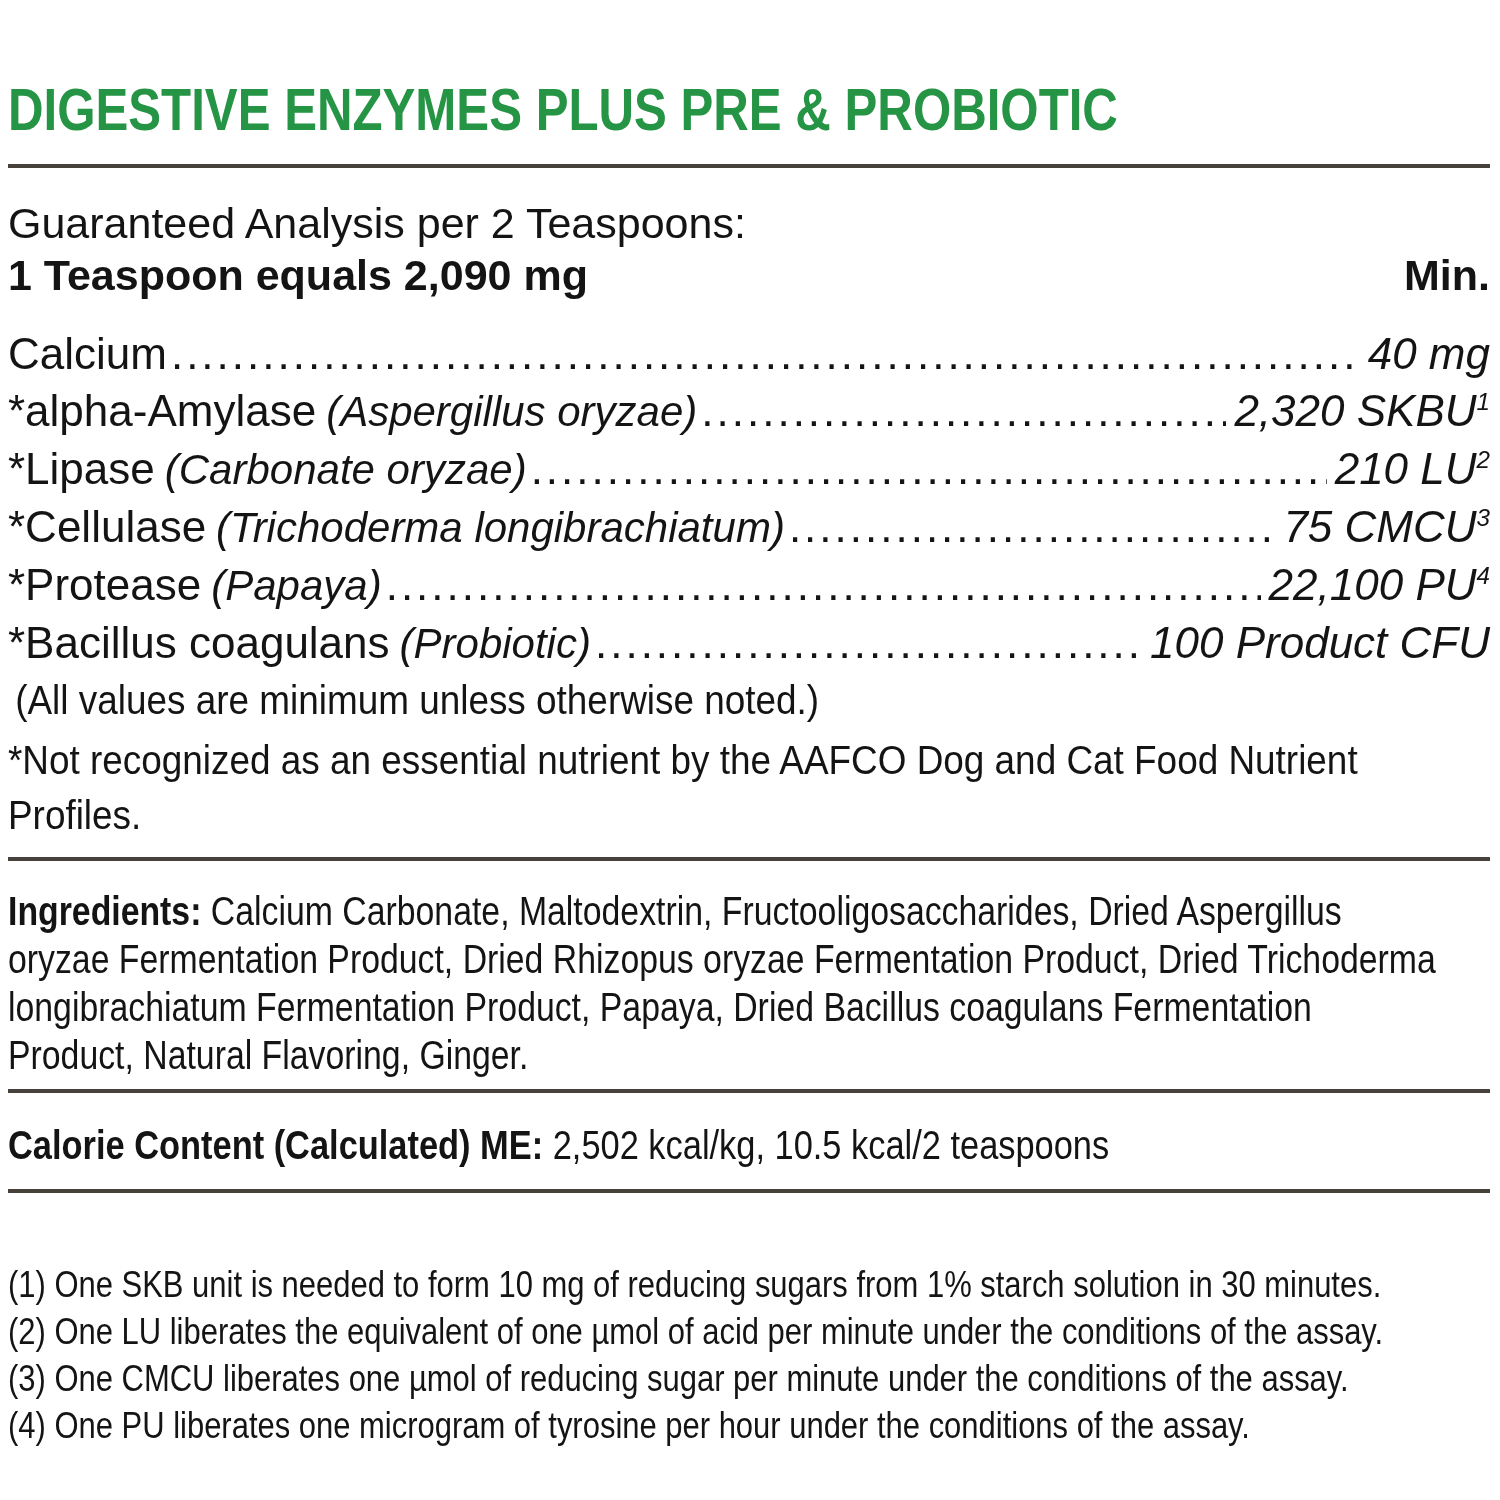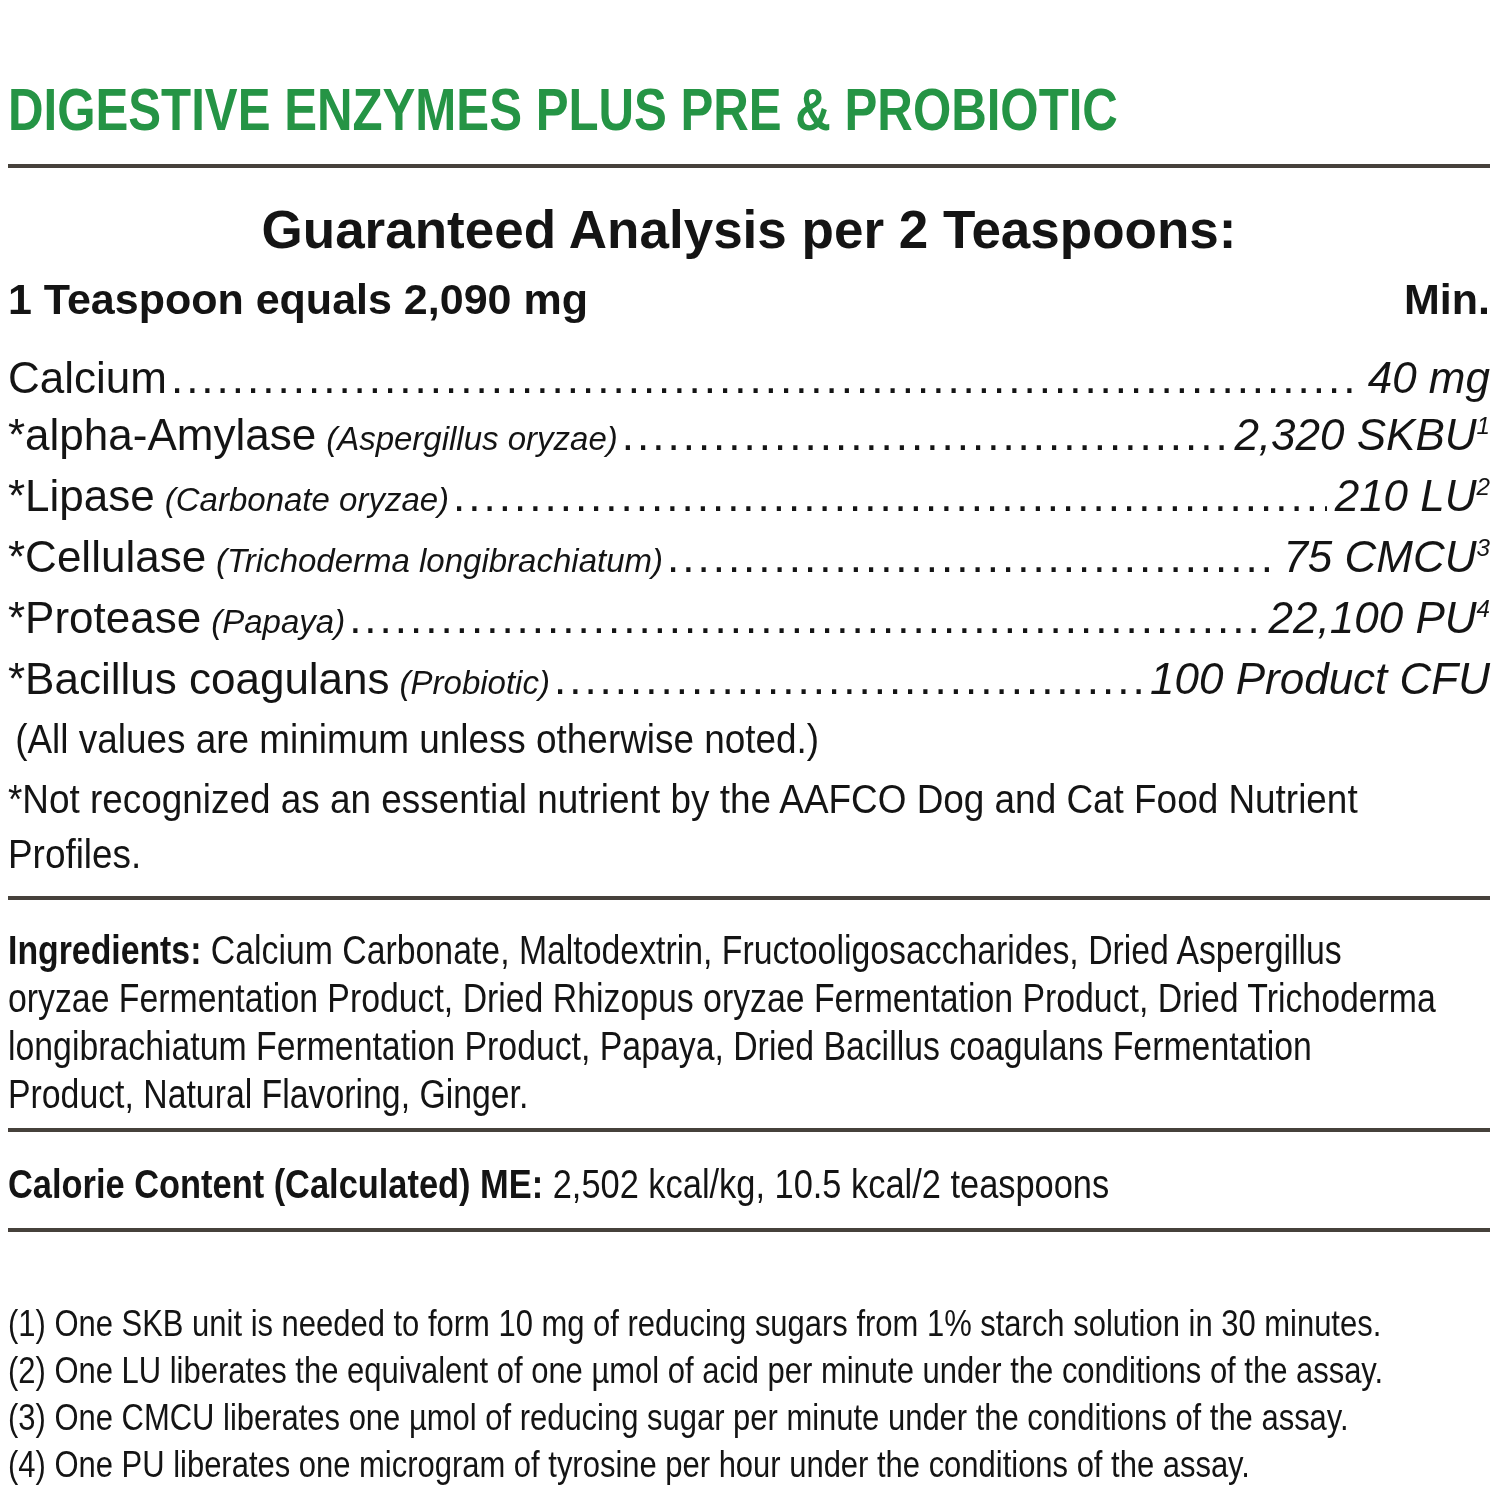--- a/index.html
+++ b/index.html
@@ -25,47 +25,46 @@
   }
 
   .divider { height: 4px; background: #46413b; }
   .divider-1 { margin-top: 24px; }
   .divider-2 { margin-top: 14px; }
   .divider-3 { margin-top: 10px; }
   .divider-4 { margin-top: 18px; }
 
   .ga-head1 {
     margin-top: 30px;
-    font-size: 53px;
-    font-weight: bold;
+    font-size: 43px;
+    font-weight: normal;
     line-height: 1.2;
-    text-align: center;
   }
   .ga-head2 {
-    margin-top: 12px;
+    margin-top: 0;
     display: flex;
     justify-content: space-between;
     align-items: baseline;
     font-size: 43px;
     font-weight: bold;
     line-height: 1.2;
   }
 
   .rows { margin-top: 24px; }
   .row {
     display: flex;
     align-items: baseline;
     font-size: 44px;
     line-height: 57px;
     white-space: nowrap;
   }
   .row-name { flex: 0 0 auto; }
   .row-source {
     font-style: italic;
-    font-size: 33px;
+    font-size: 42px;
     margin-left: 10px;
     text-align: right;
   }
   .row-dots {
     flex: 1 1 auto;
     overflow: hidden;
     white-space: nowrap;
     letter-spacing: 3px;
     margin: 0 8px 0 4px;
   }

